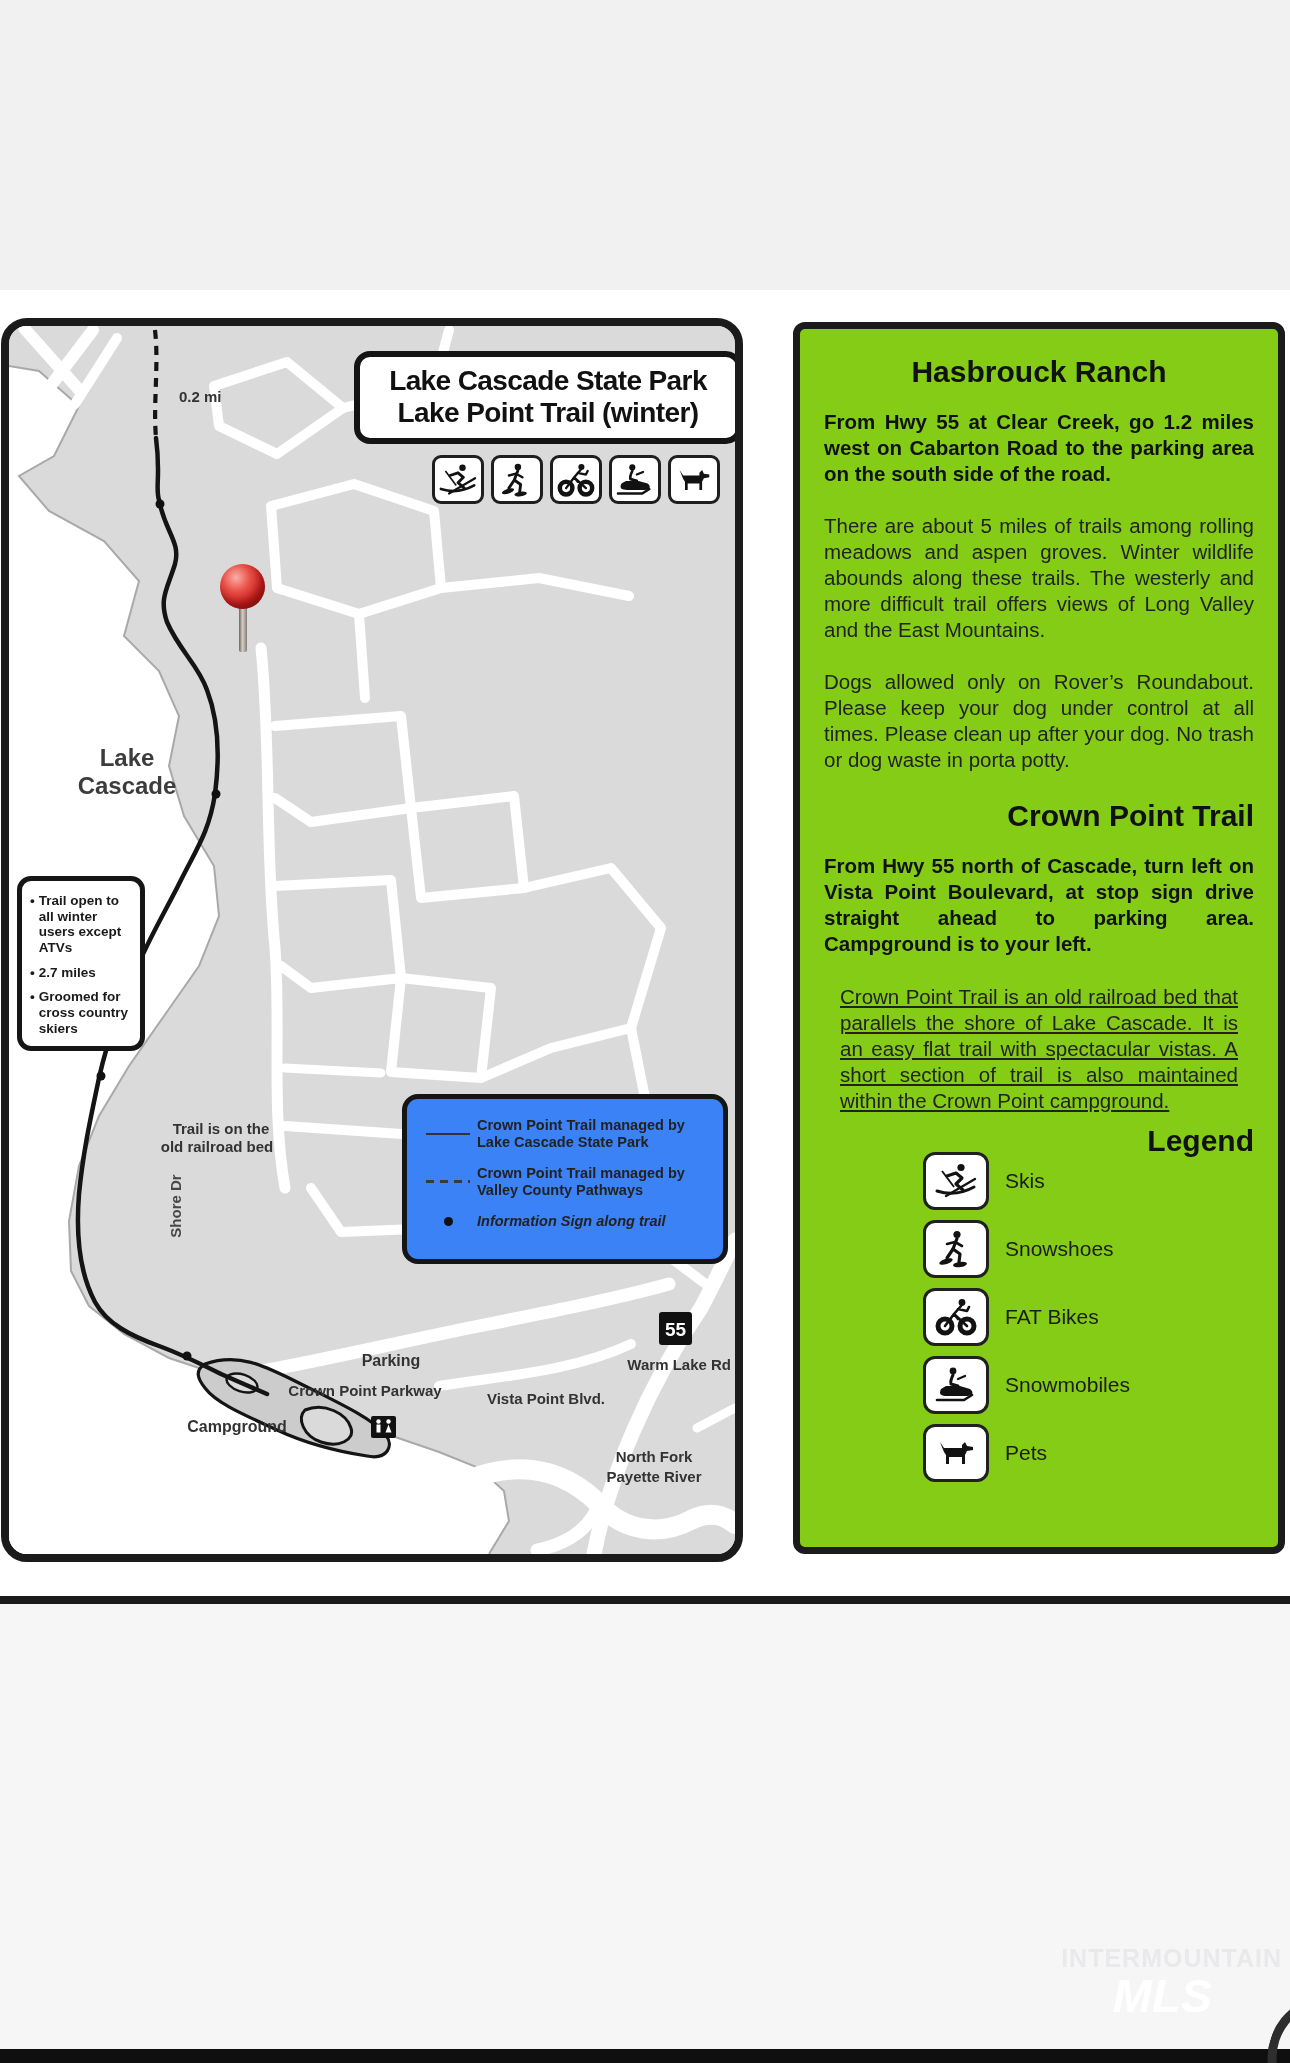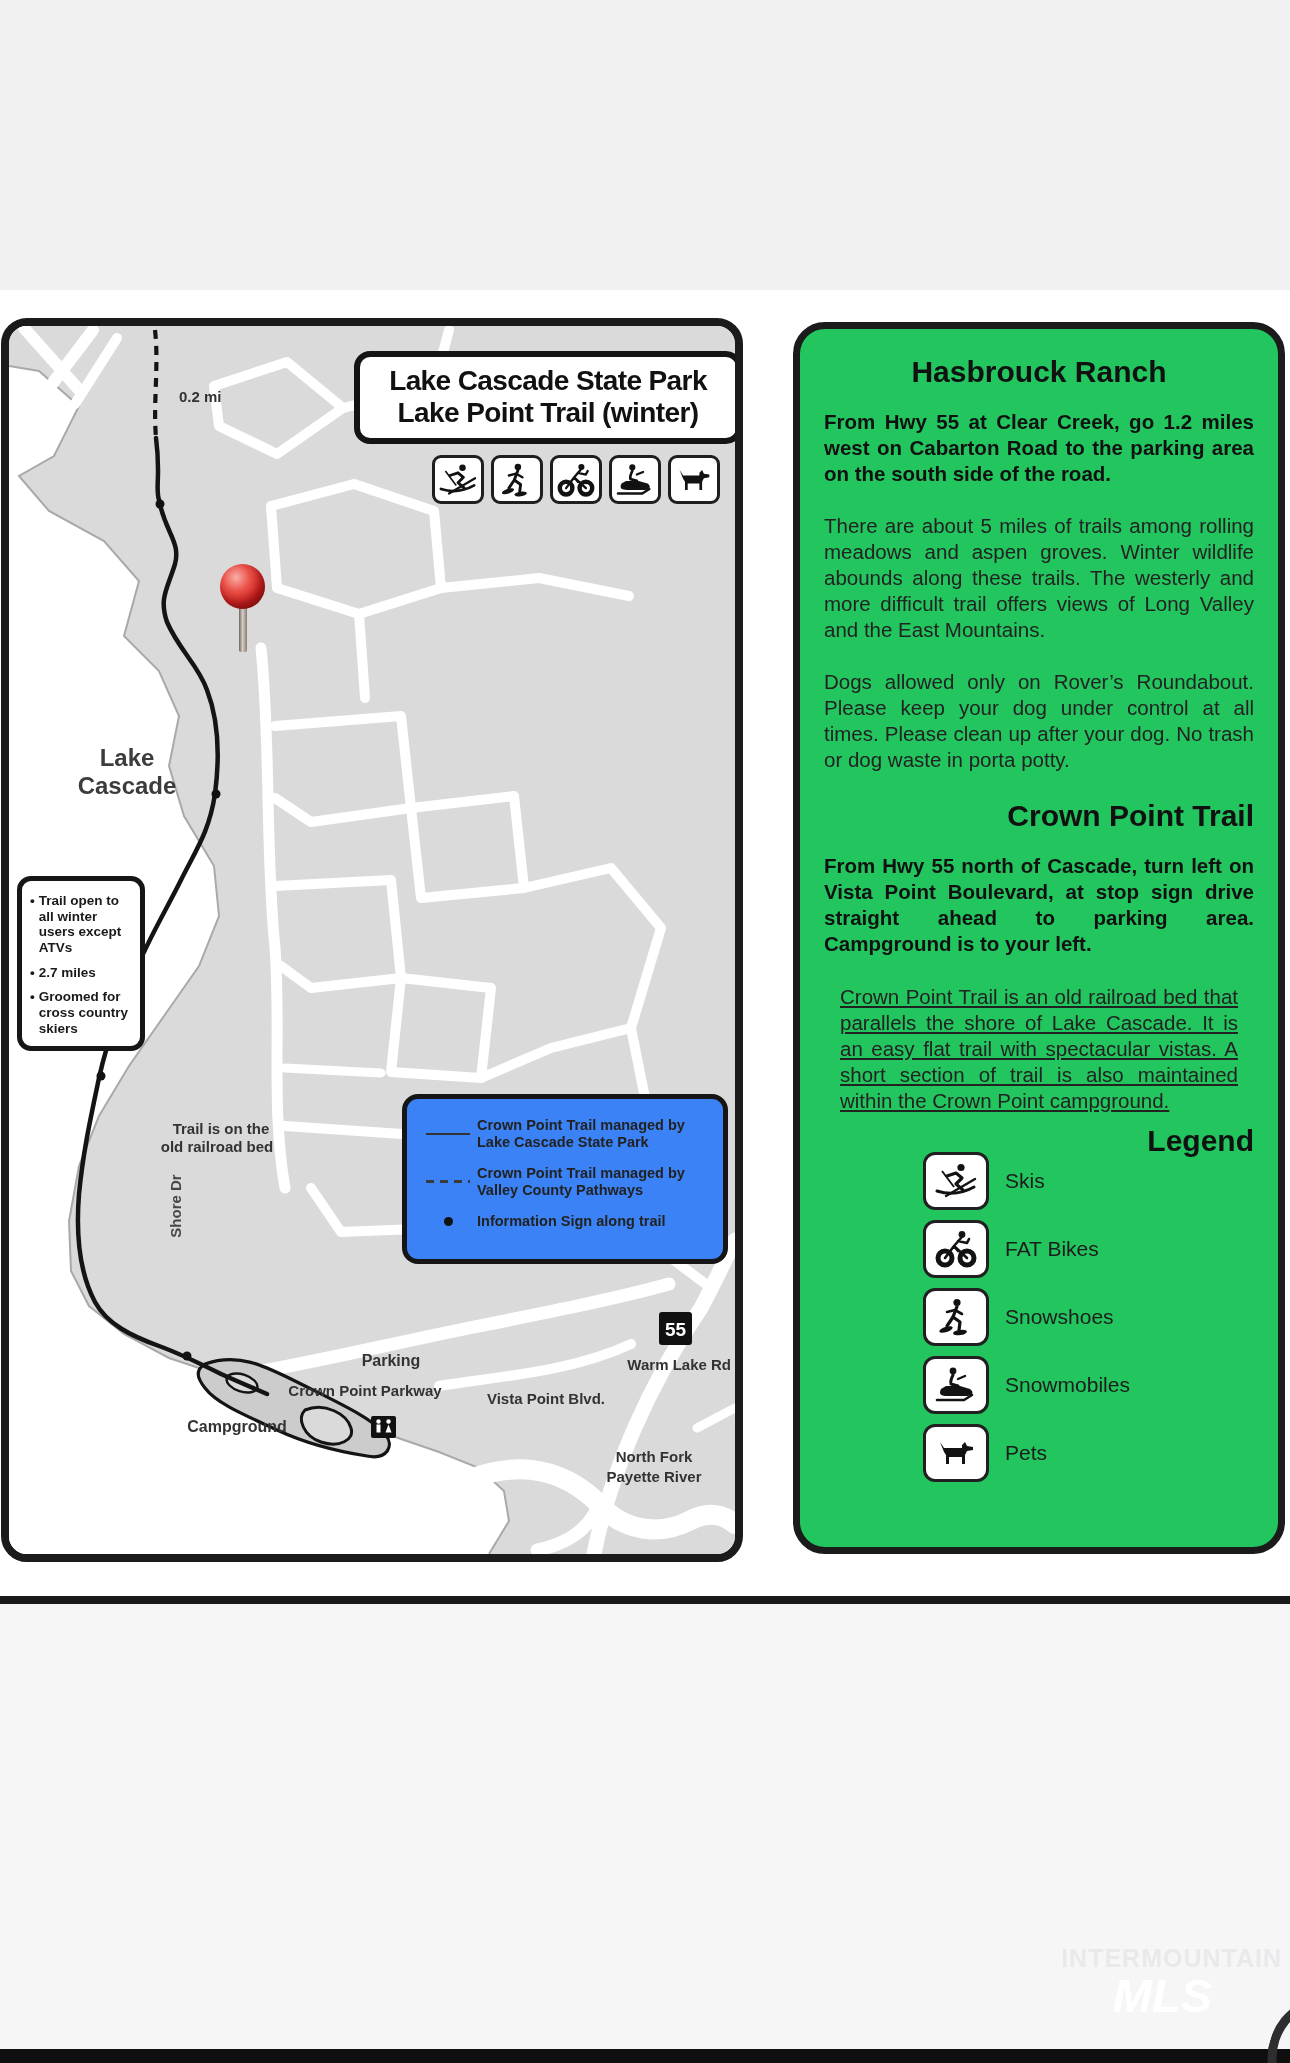--- a/index.html
+++ b/index.html
@@ -29,37 +29,37 @@
   #trail-note-box{left:8px;top:550px;width:104px;border:5px solid #161616;border-radius:14px;
                   background:#fff;padding:12px 6px 10px 8px;font-size:13.5px;font-weight:bold;
                   line-height:1.16;color:#1a1a1a;}
   .bullet{display:flex;margin-bottom:9px;}
   .bullet:last-child{margin-bottom:0;}
   .bullet .bm{margin-right:4px;}
 
   #map-legend-box{left:393px;top:768px;width:296px;border:5px solid #151515;border-radius:16px;
                   background:#3b82f6;padding:18px 8px 12px 12px;}
   .mlrow{display:flex;align-items:center;margin-bottom:15px;}
-  .mlrow:last-child{margin-bottom:17px;}
+  .mlrow:last-child{margin-bottom:17px;font-style:italic;}
   .mlsym{width:58px;flex:0 0 58px;display:flex;justify-content:center;align-items:center;}
   .mltxt{font-size:14.5px;font-weight:bold;line-height:1.14;color:#222;}
   .sym-solid{width:44px;height:0;border-top:2.5px solid #333;}
   .sym-dash{width:44px;height:3px;
     background:repeating-linear-gradient(90deg,#3a3a3a 0 8px,transparent 8px 14px);}
   .sym-dot{width:9px;height:9px;border-radius:50%;background:#111;}
 
   #pin-stem{left:230px;top:278px;width:8px;height:48px;border-radius:2px;
             background:linear-gradient(90deg,#6e665f,#d6cfc6 45%,#857c72);}
   #pin-ball{left:211px;top:238px;width:45px;height:45px;border-radius:50%;
             background:radial-gradient(circle at 36% 30%,#f9afa7 0%,#ea5148 32%,#cb2020 62%,#8c1111 100%);
             box-shadow:inset -4px -6px 9px rgba(70,0,0,.4);}
 
   
   #info-card{left:793px;top:322px;width:492px;height:1232px;box-sizing:border-box;
-             border:7px solid #1b1b1b;border-radius:32px;background:#22c55e;
+             border:7px solid #1b1b1b;border-radius:12px;background:#84cc16;
              padding:26px 24px 0 24px;}
   .panel-h{font-size:30px;font-weight:bold;text-align:center;margin:0 0 20px;color:#111;}
   .panel-h2{margin-top:4px;text-align:right;}
   p.dirs{font-weight:bold;font-size:20.5px;line-height:1.27;text-align:justify;margin:4px 0 26px;color:#111;}
   p.bodytxt{font-size:20.5px;line-height:1.27;text-align:justify;margin:0 0 26px;color:#222;}
   p.bodytxt.tight{margin:0 16px 6px;text-decoration:underline;}
   p.bodytxt.follow{margin:0 0 0;}
 
   .lg-h{font-size:30px;font-weight:bold;text-align:right;margin:10px 0 -16px;color:#111;position:relative;z-index:2;}
   .lg-row{display:flex;align-items:center;margin:10px 0 0 99px;position:relative;z-index:1;}
@@ -297,46 +297,46 @@
           <path d="M3 30 Q22 36 40 26" stroke="#121212" stroke-width="3" fill="none" stroke-linecap="round"></path>
           <path d="M12 35 L41 18" stroke="#121212" stroke-width="2.4" fill="none" stroke-linecap="round"></path>
         </svg>
       </div>
       <div class="lg-label">Skis</div>
     </div>
 
     <div class="lg-row">
       <div class="lg-icon">
         <svg width="44" height="40" viewBox="0 0 44 40">
-          <circle cx="11" cy="29" r="7" fill="none" stroke="#121212" stroke-width="5"></circle>
-          <circle cx="33" cy="29" r="7" fill="none" stroke="#121212" stroke-width="5"></circle>
-          <circle cx="28" cy="5.5" r="3.4" fill="#121212"></circle>
-          <path d="M11 29 L20 17 L33 29 M20 17 L27 9 M24 12 L33 14 L35 10 M20 17 L24 22" stroke="#121212" stroke-width="2.6" fill="none" stroke-linecap="round" stroke-linejoin="round"></path>
-        </svg>
-      </div>
-      <div class="lg-label">FAT Bikes</div>
-    </div>
-
-    <div class="lg-row">
-      <div class="lg-icon">
-        <svg width="44" height="40" viewBox="0 0 44 40">
           <circle cx="23" cy="5.5" r="3.6" fill="#121212"></circle>
           <path d="M23 9.5 L19 20" stroke="#121212" stroke-width="3.2" fill="none" stroke-linecap="round"></path>
           <path d="M21 13 L28 17 M21 13 L13 15" stroke="#121212" stroke-width="2.6" fill="none" stroke-linecap="round"></path>
           <path d="M19 20 L13 29 M19 20 L26 25 L25 33" stroke="#121212" stroke-width="3.2" fill="none" stroke-linecap="round" stroke-linejoin="round"></path>
           <ellipse cx="12" cy="32.5" rx="7" ry="2.6" transform="rotate(-18 12 32.5)" fill="#121212"></ellipse>
           <ellipse cx="26" cy="35.5" rx="7" ry="2.6" transform="rotate(-8 26 35.5)" fill="#121212"></ellipse>
         </svg>
       </div>
       <div class="lg-label">Snowshoes</div>
     </div>
 
     <div class="lg-row">
       <div class="lg-icon">
         <svg width="44" height="40" viewBox="0 0 44 40">
+          <circle cx="11" cy="29" r="7" fill="none" stroke="#121212" stroke-width="5"></circle>
+          <circle cx="33" cy="29" r="7" fill="none" stroke="#121212" stroke-width="5"></circle>
+          <circle cx="28" cy="5.5" r="3.4" fill="#121212"></circle>
+          <path d="M11 29 L20 17 L33 29 M20 17 L27 9 M24 12 L33 14 L35 10 M20 17 L24 22" stroke="#121212" stroke-width="2.6" fill="none" stroke-linecap="round" stroke-linejoin="round"></path>
+        </svg>
+      </div>
+      <div class="lg-label">FAT Bikes</div>
+    </div>
+
+    <div class="lg-row">
+      <div class="lg-icon">
+        <svg width="44" height="40" viewBox="0 0 44 40">
           <circle cx="19" cy="6" r="3.4" fill="#121212"></circle>
           <path d="M19 10 C17 14 16 16 17 19 L24 21" stroke="#121212" stroke-width="3" fill="none" stroke-linecap="round"></path>
           <path d="M24 14 L31 11" stroke="#121212" stroke-width="2.4" fill="none" stroke-linecap="round"></path>
           <path d="M7 24 C4 30 8 31 13 31 L33 31 C39 31 40 27 36 24 L26 21 L12 21 Z" fill="#121212"></path>
           <path d="M3 35 L30 35 L38 30" stroke="#121212" stroke-width="2.6" fill="none" stroke-linecap="round"></path>
         </svg>
       </div>
       <div class="lg-label">Snowmobiles</div>
     </div>
 

